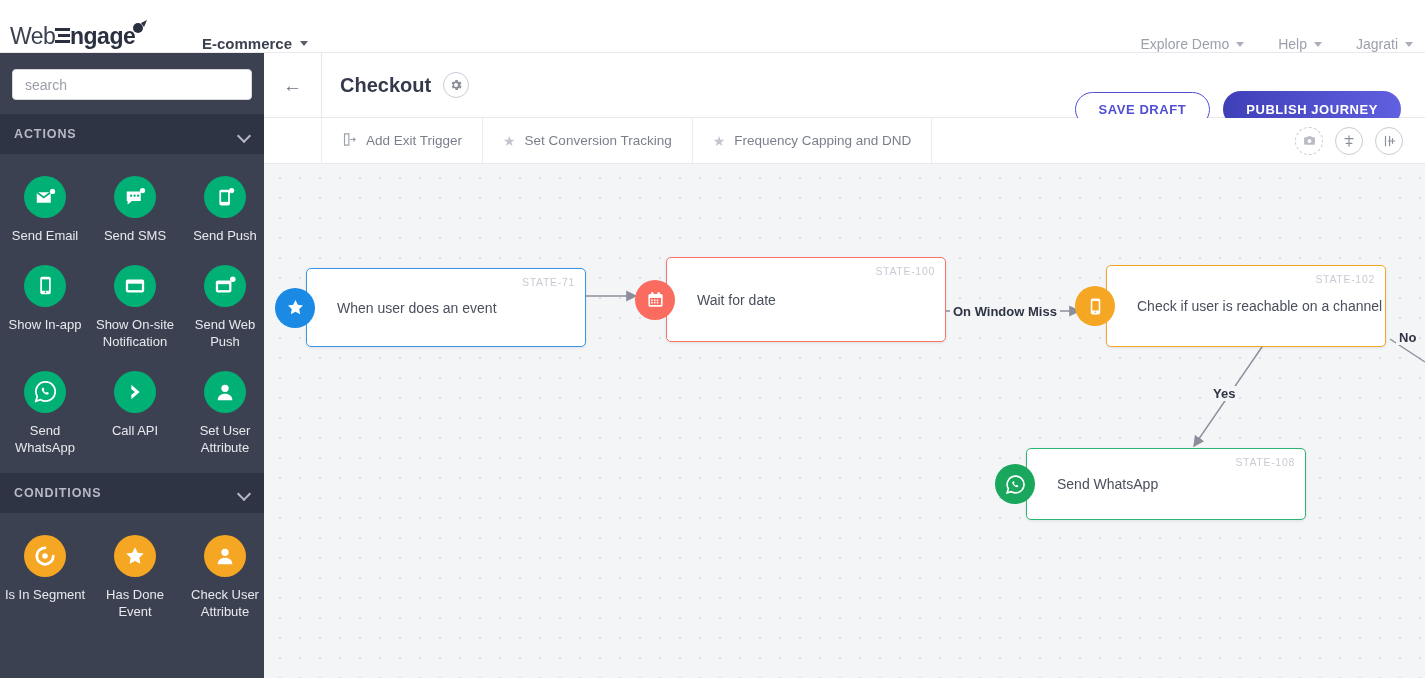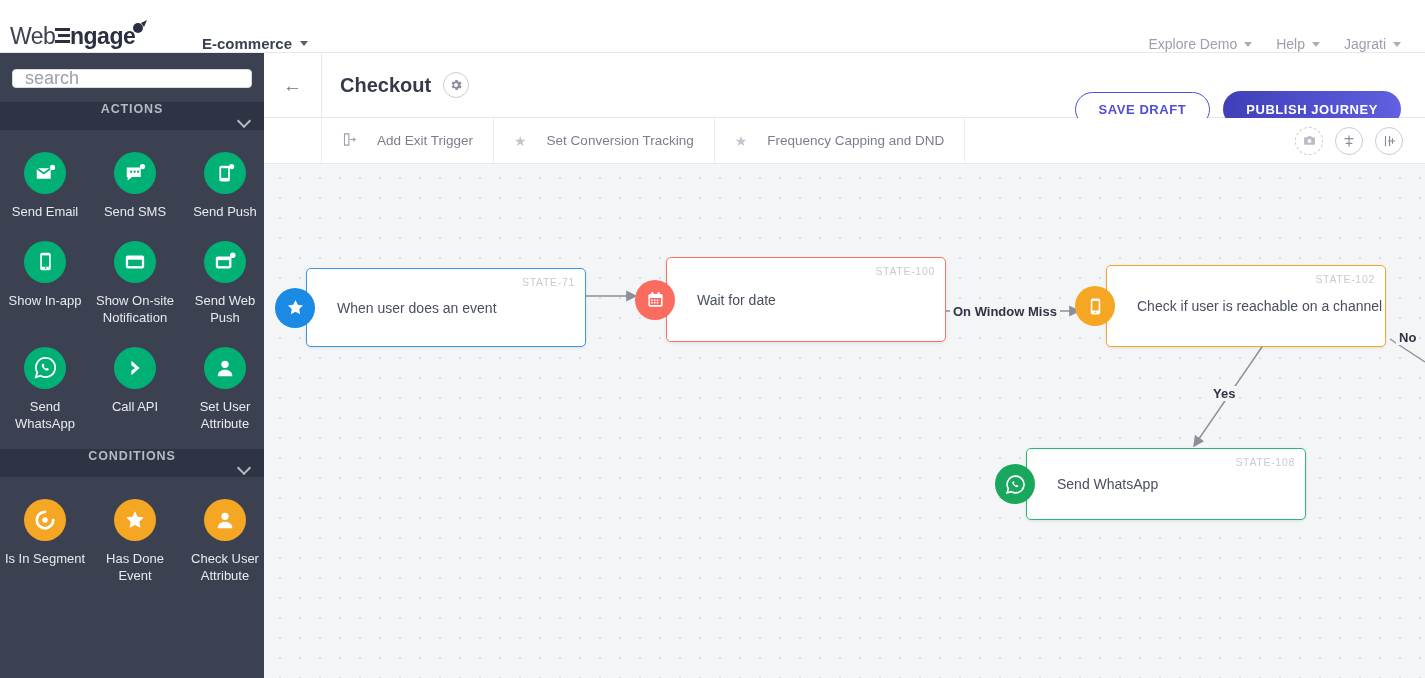--- a/index.html
+++ b/index.html
@@ -16,49 +16,49 @@
     background: #ffffff; border-bottom: 1px solid #e8e8ec;
     display: flex; align-items: flex-end;
   }
   .logo-wrap { width: 190px; padding-left: 10px; display:flex; align-items:center; }
   .logo-svg { display:block; }
   .brand-select {
     margin-left: 12px; display: flex; align-items: center; gap: 8px;
     font-size: 15px; color: #3c4152; font-weight: 600; cursor: pointer;
   }
   .topbar-right {
-    margin-left: auto; display: flex; align-items: center; gap: 24px;
-    padding-right: 24px;
+    margin-left: auto; display: flex; align-items: center; gap: 34px;
+    padding-right: 12px;
   }
   .top-link {
     display: flex; align-items: center; gap: 7px;
     font-size: 14px; color: #9ca0ad; cursor: pointer;
   }
   .caret {
     width: 0; height: 0; border-left: 4.5px solid transparent;
     border-right: 4.5px solid transparent; border-top: 5px solid currentColor;
     display:inline-block; opacity:.85;
   }
   .caret-dark { border-top-color: #3c4152; }
 
   
   .sidebar {
     position: absolute; top: 53px; left: 0; width: 264px; height: 625px;
     background: #3c4152; overflow: hidden;
   }
   .search-zone { padding: 16px 12px 14px 12px; background: #3c4152; }
   .search-input {
-    width: 100%; height: 19px; border-radius: 4px; border: 1px solid #d8dae0;
-    background: #fff; padding: 0 12px; font-size: 18px; color: #555a68;
+    width: 100%; height: 31px; border-radius: 4px; border: 1px solid #d8dae0;
+    background: #fff; padding: 0 12px; font-size: 14px; color: #555a68;
     font-family: "Liberation Sans", sans-serif; outline: none;
   }
   .search-input::placeholder { color: #9b9fa9; }
   .sec-header {
-    background: #2f3444; height: 28px; display: flex; align-items: center;
-    padding: 0 14px; cursor: pointer; flex-direction: column;
+    background: #2f3444; height: 40px; display: flex; align-items: center;
+    padding: 0 14px; cursor: pointer;
   }
   .sec-title {
     font-size: 12.5px; font-weight: 700; letter-spacing: .9px; color: #b6bac6;
   }
   .sec-chevron {
     margin-left: auto; width: 11px; height: 7px; position: relative;
   }
   .sec-chevron::before {
     content:''; position:absolute; left:0; top:0; width:8px; height:8px;
     border-right: 2px solid #b6bac6; border-bottom: 2px solid #b6bac6;
@@ -112,21 +112,21 @@
     color:#fff; border: none; padding: 18px 23px;
   }
 
   
   .subbar {
     position: absolute; top: 118px; left: 264px; width: 1161px; height: 46px;
     background: #fff; border-bottom: 1px solid #e8e8ec; display: flex; align-items: stretch;
   }
   .subbar-spacer { width: 58px; border-right: 1px solid #ededf1; }
   .sub-item {
-    display: flex; align-items: center; gap: 20px; padding: 0 20px;
+    display: flex; align-items: center; gap: 9px; padding: 0 20px;
     border-right: 1px solid #ededf1; font-size: 13.5px; color: #7a7f8c; cursor: pointer;
   }
   .star { color:#c3c6cf; font-size: 14px; line-height: 1; }
   .subbar-right {
     margin-left: auto; display: flex; align-items: center; gap: 12px; padding-right: 22px;
   }
   .round-tool {
     width: 28px; height: 28px; border-radius: 50%;
     border: 1px solid #c9ccd4; display:flex; align-items:center; justify-content:center;
     cursor: pointer; background: #fff;

